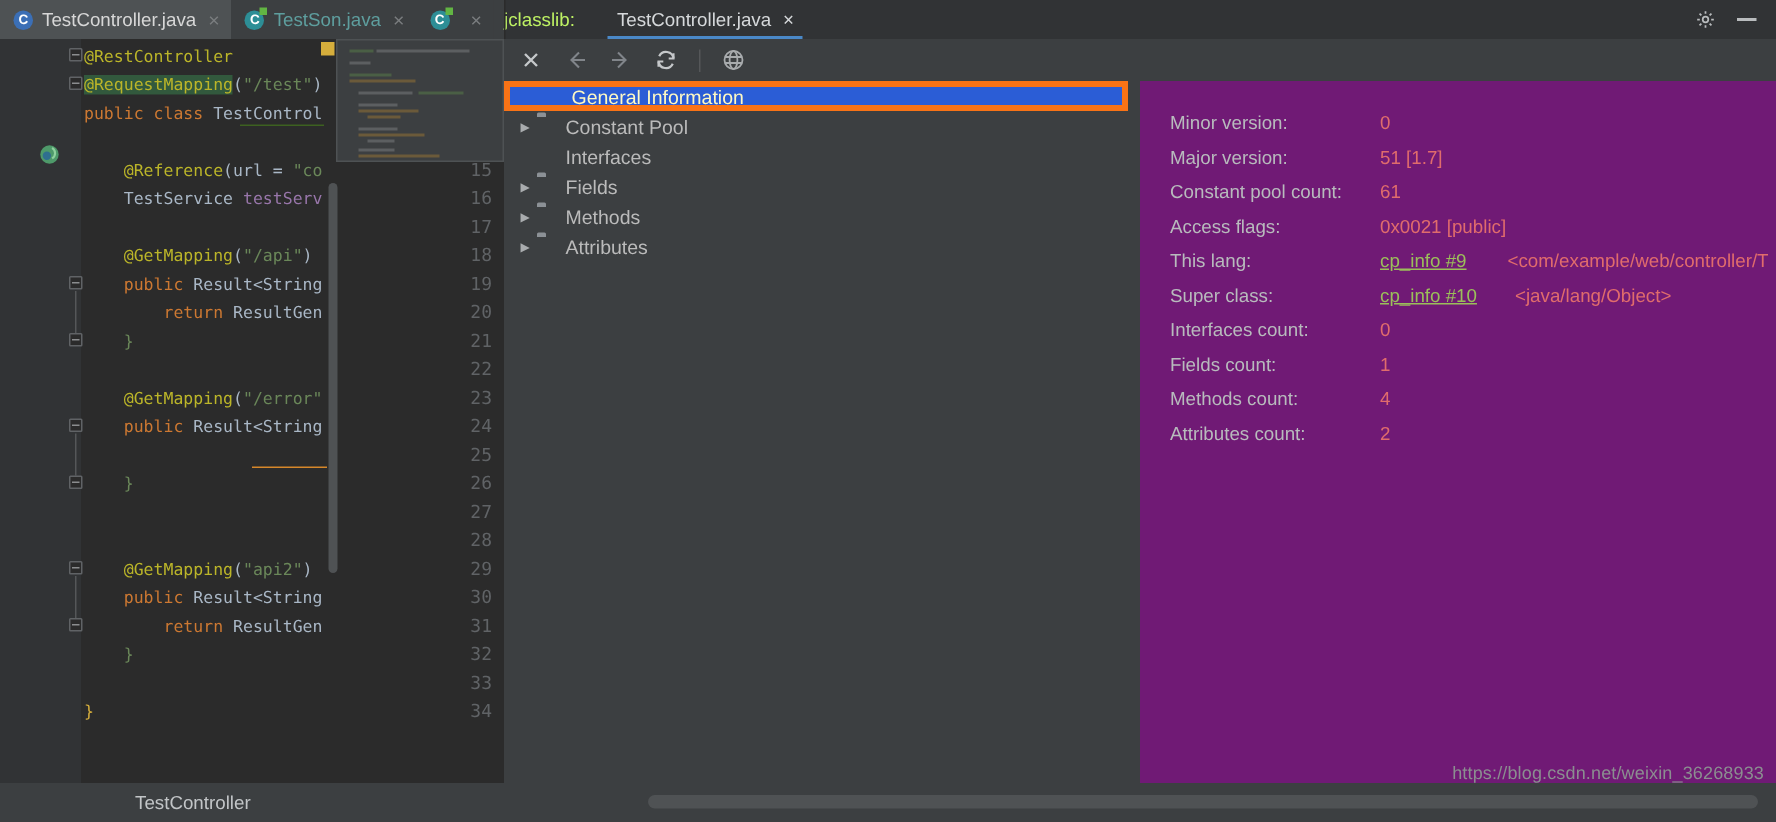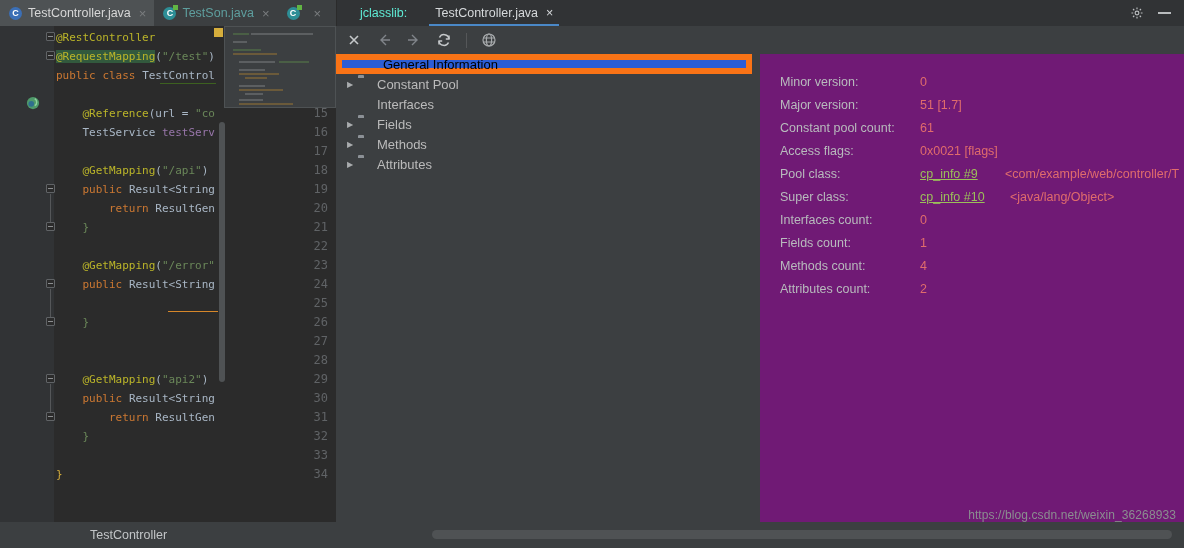--- a/index.html
+++ b/index.html
@@ -44,21 +44,21 @@
     padding: 0 9px; color: #9a9d9f; font-size: 10px;
   }
   .ovf-lines { display: inline-block; }
   .ovf-lines i { display: block; width: 11px; height: 1.5px; background: #b0b3b5; margin-bottom: 2px; }
 
   
   .jtabstrip {
     position: absolute; left: 336px; top: 0; width: 848px; height: 26px;
     background: #313335; display: flex; align-items: center;
   }
-  .jlabel { font-size: 12.5px; color: #5eead4; padding-left: 24px; }
+  .jlabel { font-size: 12.5px; color: #bef264; padding-left: 0; }
   .jtab {
     margin-left: 22px; height: 26px; display: flex; align-items: center; gap: 8px;
     padding: 0 6px; position: relative; font-size: 12.5px; color: #d6d9db;
   }
   .jtab .underline {
     position: absolute; left: 0; right: 0; bottom: 0; height: 2.5px; background: #4a88c7;
   }
   .winbtns {
     position: absolute; right: 0; top: 0; height: 26px; display: flex;
     align-items: center; gap: 14px; padding-right: 13px;
@@ -142,21 +142,21 @@
 
   
   .treepanel {
     position: absolute; left: 336px; top: 54px; width: 424px; height: 468px;
     background: #3c3f41;
   }
   .trow {
     position: relative; height: 20px; display: flex; align-items: center;
     font-size: 13px; color: #bbbbbb; padding-left: 6px;
   }
-  .trow.sel { background: #2b5dd6; color: #000000; border: 6px solid #f97316; }
+  .trow.sel { background: #2b5dd6; color: #fef9c3; border: 4px solid #f97316; }
   .tw {
     width: 16px; display: inline-flex; justify-content: center; align-items: center;
     font-size: 8px; color: #a9acae;
   }
   .tico { width: 13px; height: 13px; margin-right: 6px; position: relative; }
   .ic-file {
     width: 10px; height: 12px; background: #9aa0a6; border-radius: 1px;
     clip-path: polygon(0 0, 70% 0, 100% 22%, 100% 100%, 0 100%);
   }
   .ic-folder { width: 13px; height: 10px; background: #8c9196; border-radius: 1px 2px 2px 2px; position: relative; }
@@ -432,24 +432,24 @@
     <div class="drow">
       <span class="dkey">Major version:</span>
       <span class="dval">51 [1.7]</span>
     </div>
     <div class="drow">
       <span class="dkey">Constant pool count:</span>
       <span class="dval">61</span>
     </div>
     <div class="drow">
       <span class="dkey">Access flags:</span>
-      <span class="dval">0x0021 [flags]</span>
-    </div>
-    <div class="drow">
-      <span class="dkey">Pool class:</span>
+      <span class="dval">0x0021 [public]</span>
+    </div>
+    <div class="drow">
+      <span class="dkey">This lang:</span>
       <span class="dlink">cp_info #9</span>
       <span class="dextra">&lt;com/example/web/controller/T</span>
     </div>
     <div class="drow">
       <span class="dkey">Super class:</span>
       <span class="dlink">cp_info #10</span>
       <span class="dextra" style="left:250px">&lt;java/lang/Object&gt;</span>
     </div>
     <div class="drow">
       <span class="dkey">Interfaces count:</span>

